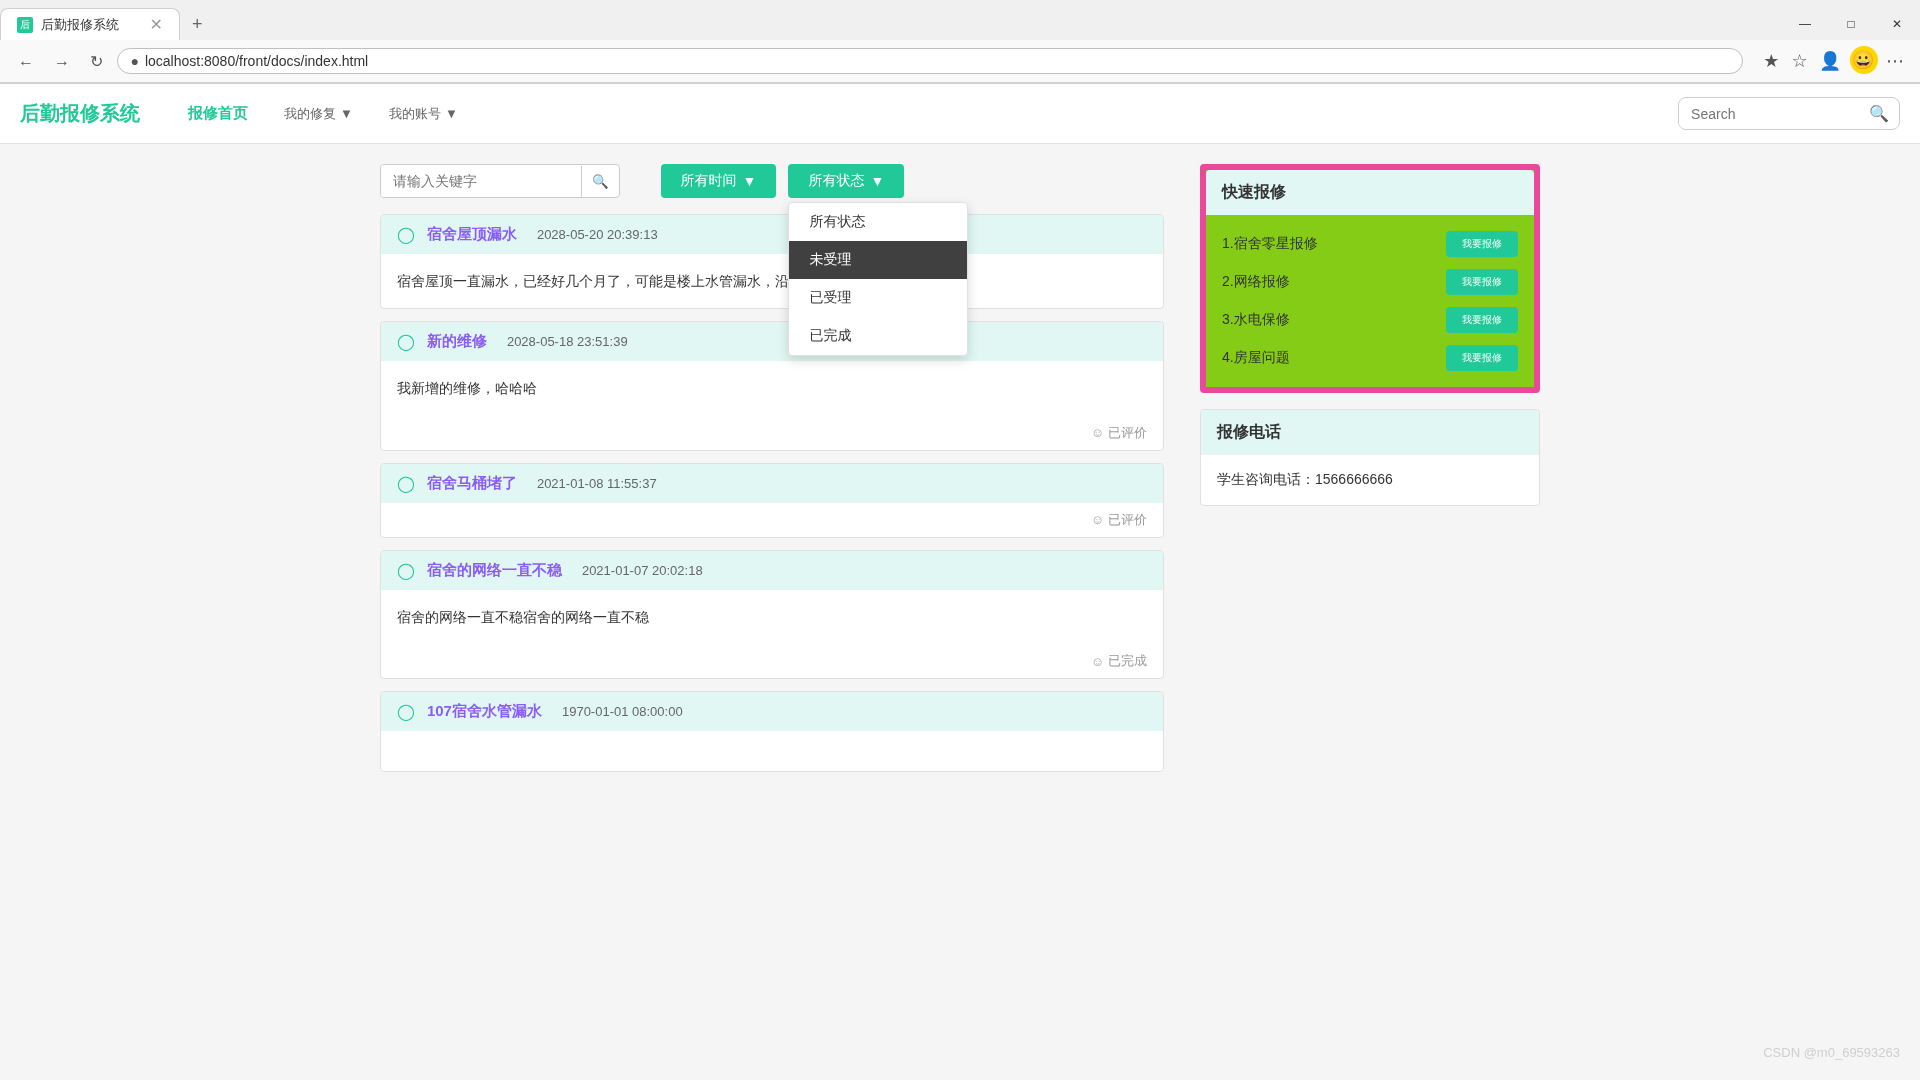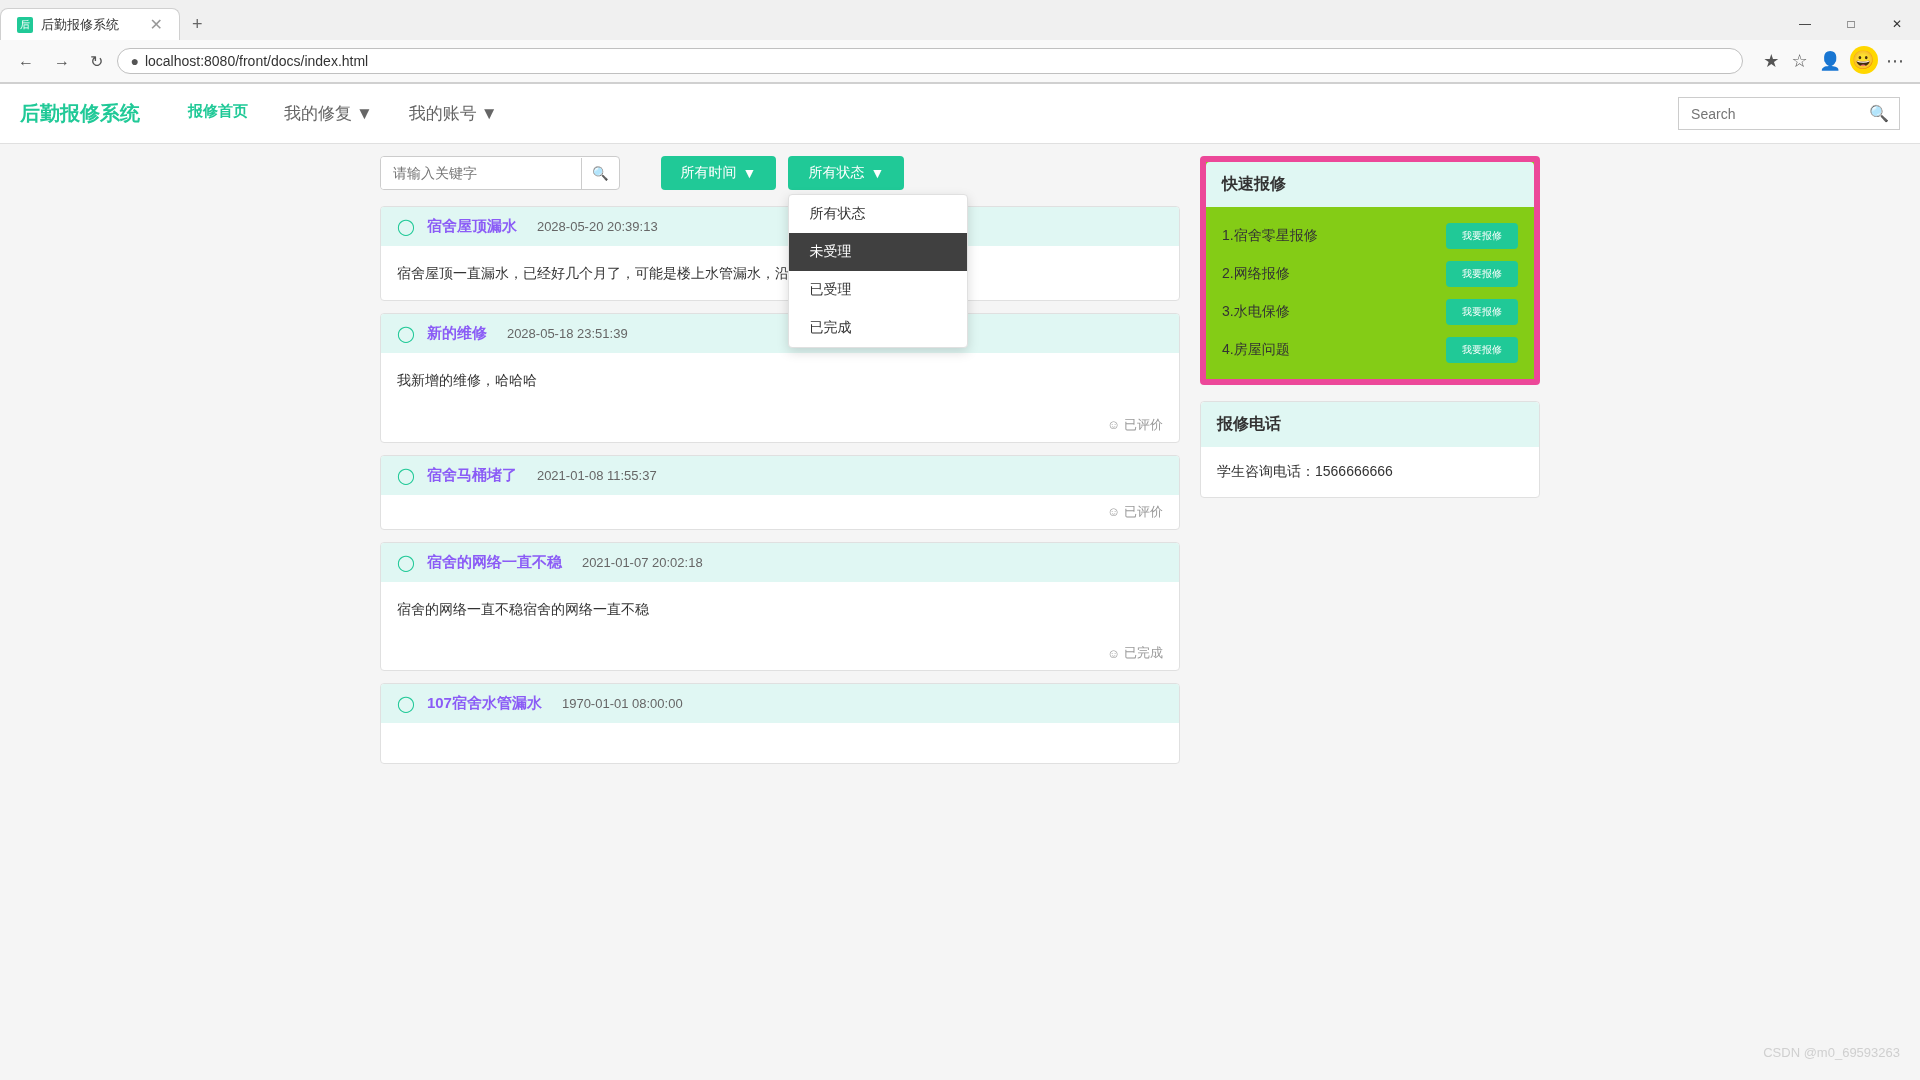--- a/index.html
+++ b/index.html
@@ -24,27 +24,27 @@
     .toolbar-icons { display: flex; gap: 4px; margin-left: 8px; }
     .toolbar-icon { font-size: 18px; color: #555; cursor: pointer; padding: 4px; border-radius: 4px; }
 
     
     .app-header { background: white; border-bottom: 1px solid #e0e0e0; display: flex; align-items: center; padding: 0 20px; height: 60px; }
     .app-logo { font-size: 20px; font-weight: bold; color: #20c997; margin-right: 32px; }
     .nav-links { display: flex; gap: 4px; flex: 1; }
     .nav-link { padding: 8px 16px; text-decoration: none; color: #333; border-radius: 4px; cursor: pointer; font-size: 15px; }
     .nav-link.active { color: #20c997; font-weight: bold; }
     .nav-link-with-arrow { display: flex; align-items: center; gap: 4px; padding: 8px 16px; color: #333; cursor: pointer; font-size: 15px; }
-    .nav-link-with-arrow span { color: #666; font-size: 17px; }
-    .header-search { display: flex; align-items: center; border: 1px solid #ccc; border-radius: 0; overflow: hidden; }
+    .nav-link-with-arrow span { color: #666; font-size: 13px; }
+    .header-search { display: flex; align-items: center; border: 1px solid #ccc; border-radius: 8px; overflow: hidden; }
     .header-search input { border: none; outline: none; padding: 6px 12px; font-size: 14px; width: 180px; color: #999; }
     .header-search-btn { background: none; border: none; padding: 6px 10px; cursor: pointer; color: #555; font-size: 16px; }
 
     
-    .main-content { display: flex; max-width: 1200px; margin: 12px auto; padding: 0 20px; gap: 20px; }
+    .main-content { display: flex; max-width: 1200px; margin: 20px auto; padding: 0 20px; gap: 36px; }
     .left-panel { flex: 1; }
     .right-panel { width: 340px; flex-shrink: 0; }
 
     
     .filter-bar { display: flex; align-items: center; gap: 12px; margin-bottom: 16px; }
     .search-box { display: flex; align-items: center; border: 1px solid #ccc; border-radius: 4px; overflow: hidden; background: white; }
     .search-box input { border: none; outline: none; padding: 8px 12px; font-size: 14px; width: 200px; }
     .search-box-btn { background: none; border: none; border-left: 1px solid #ccc; padding: 8px 10px; cursor: pointer; color: #555; }
     .filter-btn { background: #20c997; color: white; border: none; border-radius: 4px; padding: 8px 20px; cursor: pointer; font-size: 14px; display: flex; align-items: center; gap: 6px; }
     .status-btn { background: #20c997; color: white; border: none; border-radius: 4px; padding: 8px 20px; cursor: pointer; font-size: 14px; display: flex; align-items: center; gap: 6px; }

